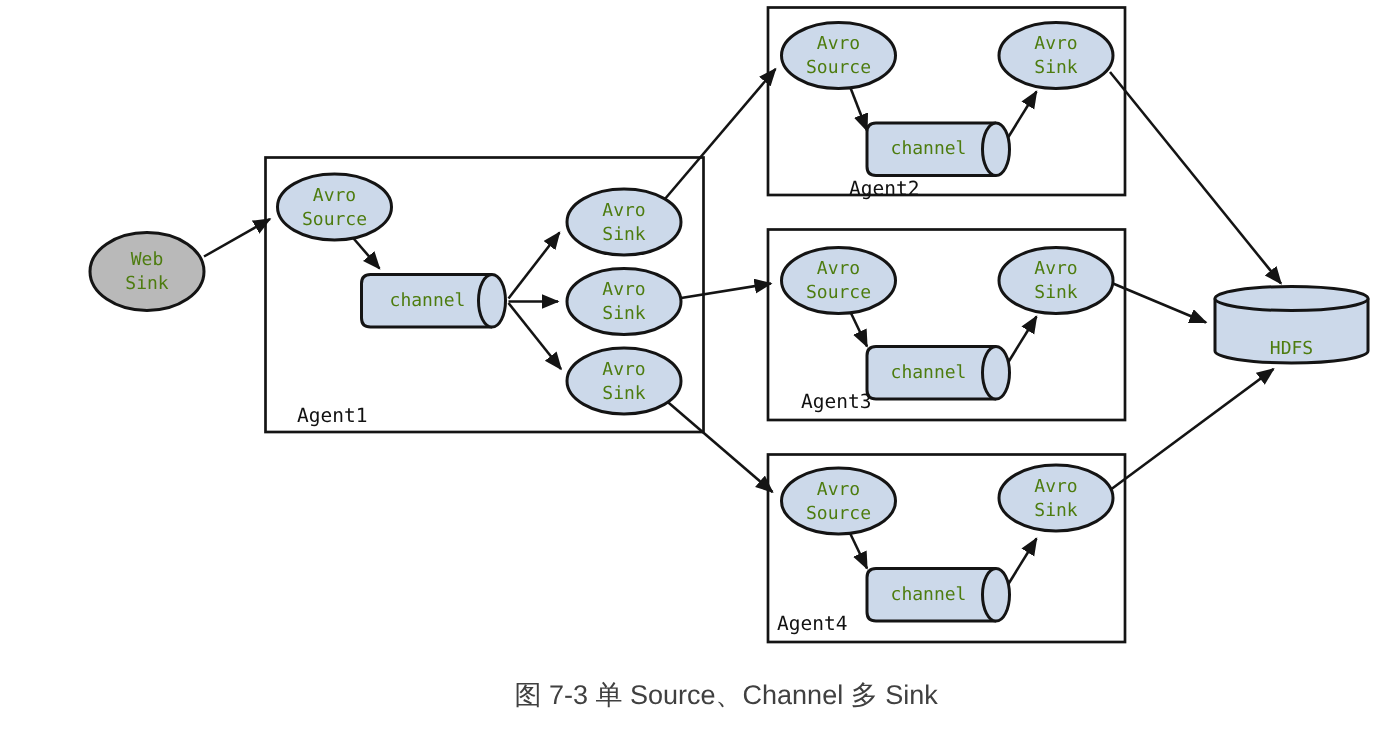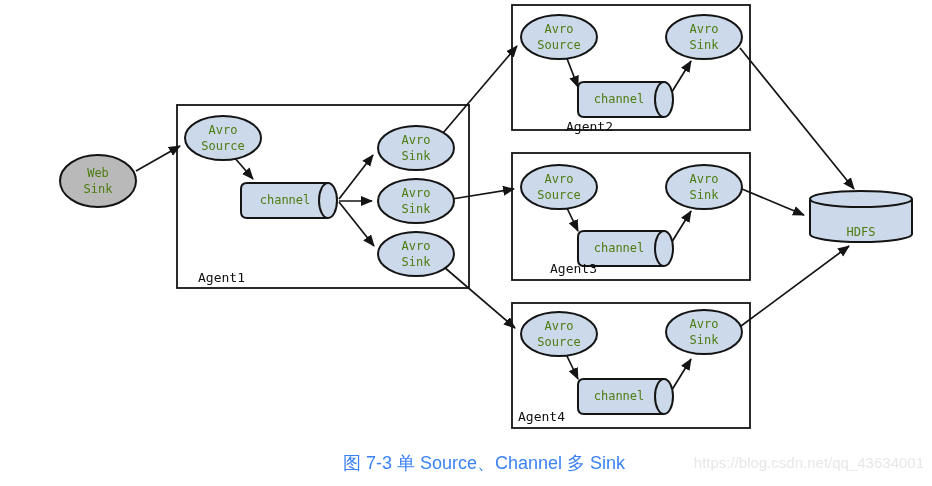--- a/index.html
+++ b/index.html
@@ -17,21 +17,21 @@
     position:absolute; transform:translate(-50%,-50%);
     font:12px "DejaVu Sans Mono", monospace; color:#4d7c0f;
     text-align:center; white-space:pre-line; line-height:1.35; pointer-events:none;
   }
   .agent-label {
     position:absolute; font:13px "DejaVu Sans Mono", monospace; color:#111;
     white-space:nowrap;
   }
   .caption {
     position:absolute; left:343px; top:451px;
-    font:18px "Liberation Sans", sans-serif; color:#3b82f6; white-space:nowrap;
+    font:18px "Liberation Sans", sans-serif; color:#404040; white-space:nowrap;
   }
   .watermark {
     position:absolute; right:8px; top:454px;
     font:15px "Liberation Sans", sans-serif; color:#e7e7e7; white-space:nowrap;
   }
 </style>
 </head>
 <body>
 
 <div class="canvas">
@@ -125,26 +125,25 @@
   <div class="label" style="left:619px; top:99px;">channel</div>
   <div class="label" style="left:704px; top:37px;">Avro
 Sink</div>
   <div class="agent-label" style="left:522px; top:119px;margin-left:44px;">Agent2</div>
 
   <div class="label" style="left:559px; top:187px;">Avro
 Source</div>
   <div class="label" style="left:619px; top:248px;">channel</div>
   <div class="label" style="left:704px; top:187px;">Avro
 Sink</div>
-  <div class="agent-label" style="left:550px; top:261px;">Agent3</div>
+  <div class="agent-label" style="left:534px; top:261px;">Agent3</div>
 
   <div class="label" style="left:559px; top:334px;">Avro
 Source</div>
   <div class="label" style="left:619px; top:396px;">channel</div>
   <div class="label" style="left:704px; top:332px;">Avro
 Sink</div>
   <div class="agent-label" style="left:518px; top:409px;">Agent4</div>
 
   <div class="label" style="left:861px; top:232px;">HDFS</div>
 
   <div class="caption">图 7-3  单 Source、Channel 多 Sink</div>
-  <div class="watermark">https://blog.csdn.net/qq_43634001</div>
 </div>
 
 </body></html>

